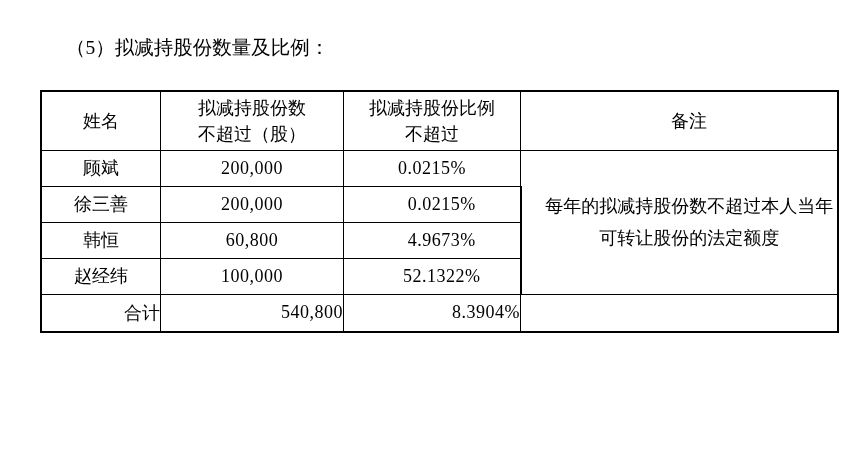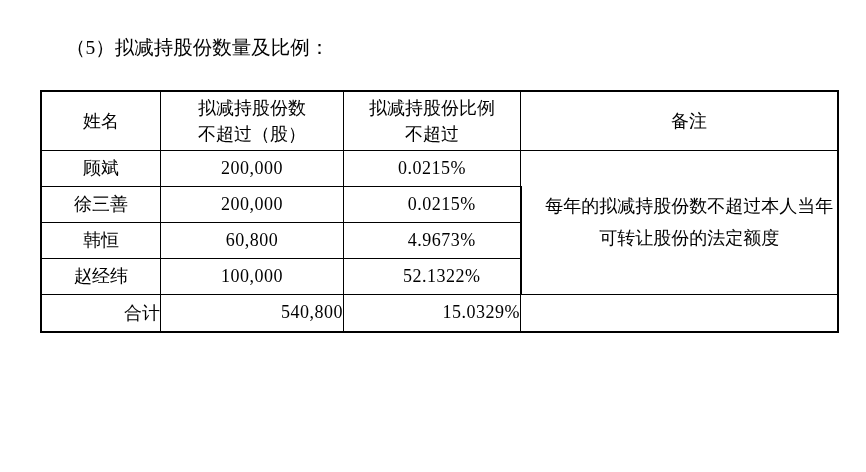--- a/index.html
+++ b/index.html
@@ -147,19 +147,19 @@
         <td class="data-cell pct-col num">4.9673%</td>
       </tr>
       <tr>
         <td class="data-cell name-col">赵经纬</td>
         <td class="data-cell qty-col num">100,000</td>
         <td class="data-cell pct-col num">52.1322%</td>
       </tr>
       <tr class="total-row last">
         <td class="data-cell name-col">合计</td>
         <td class="data-cell qty-col num">540,800</td>
-        <td class="data-cell pct-col num">15.0329%</td>
+        <td class="data-cell pct-col num">8.3904%</td>
         <td class="data-cell note-col"></td>
       </tr>
     </tbody>
   </table>
 
 </div>
 
 </body></html>

